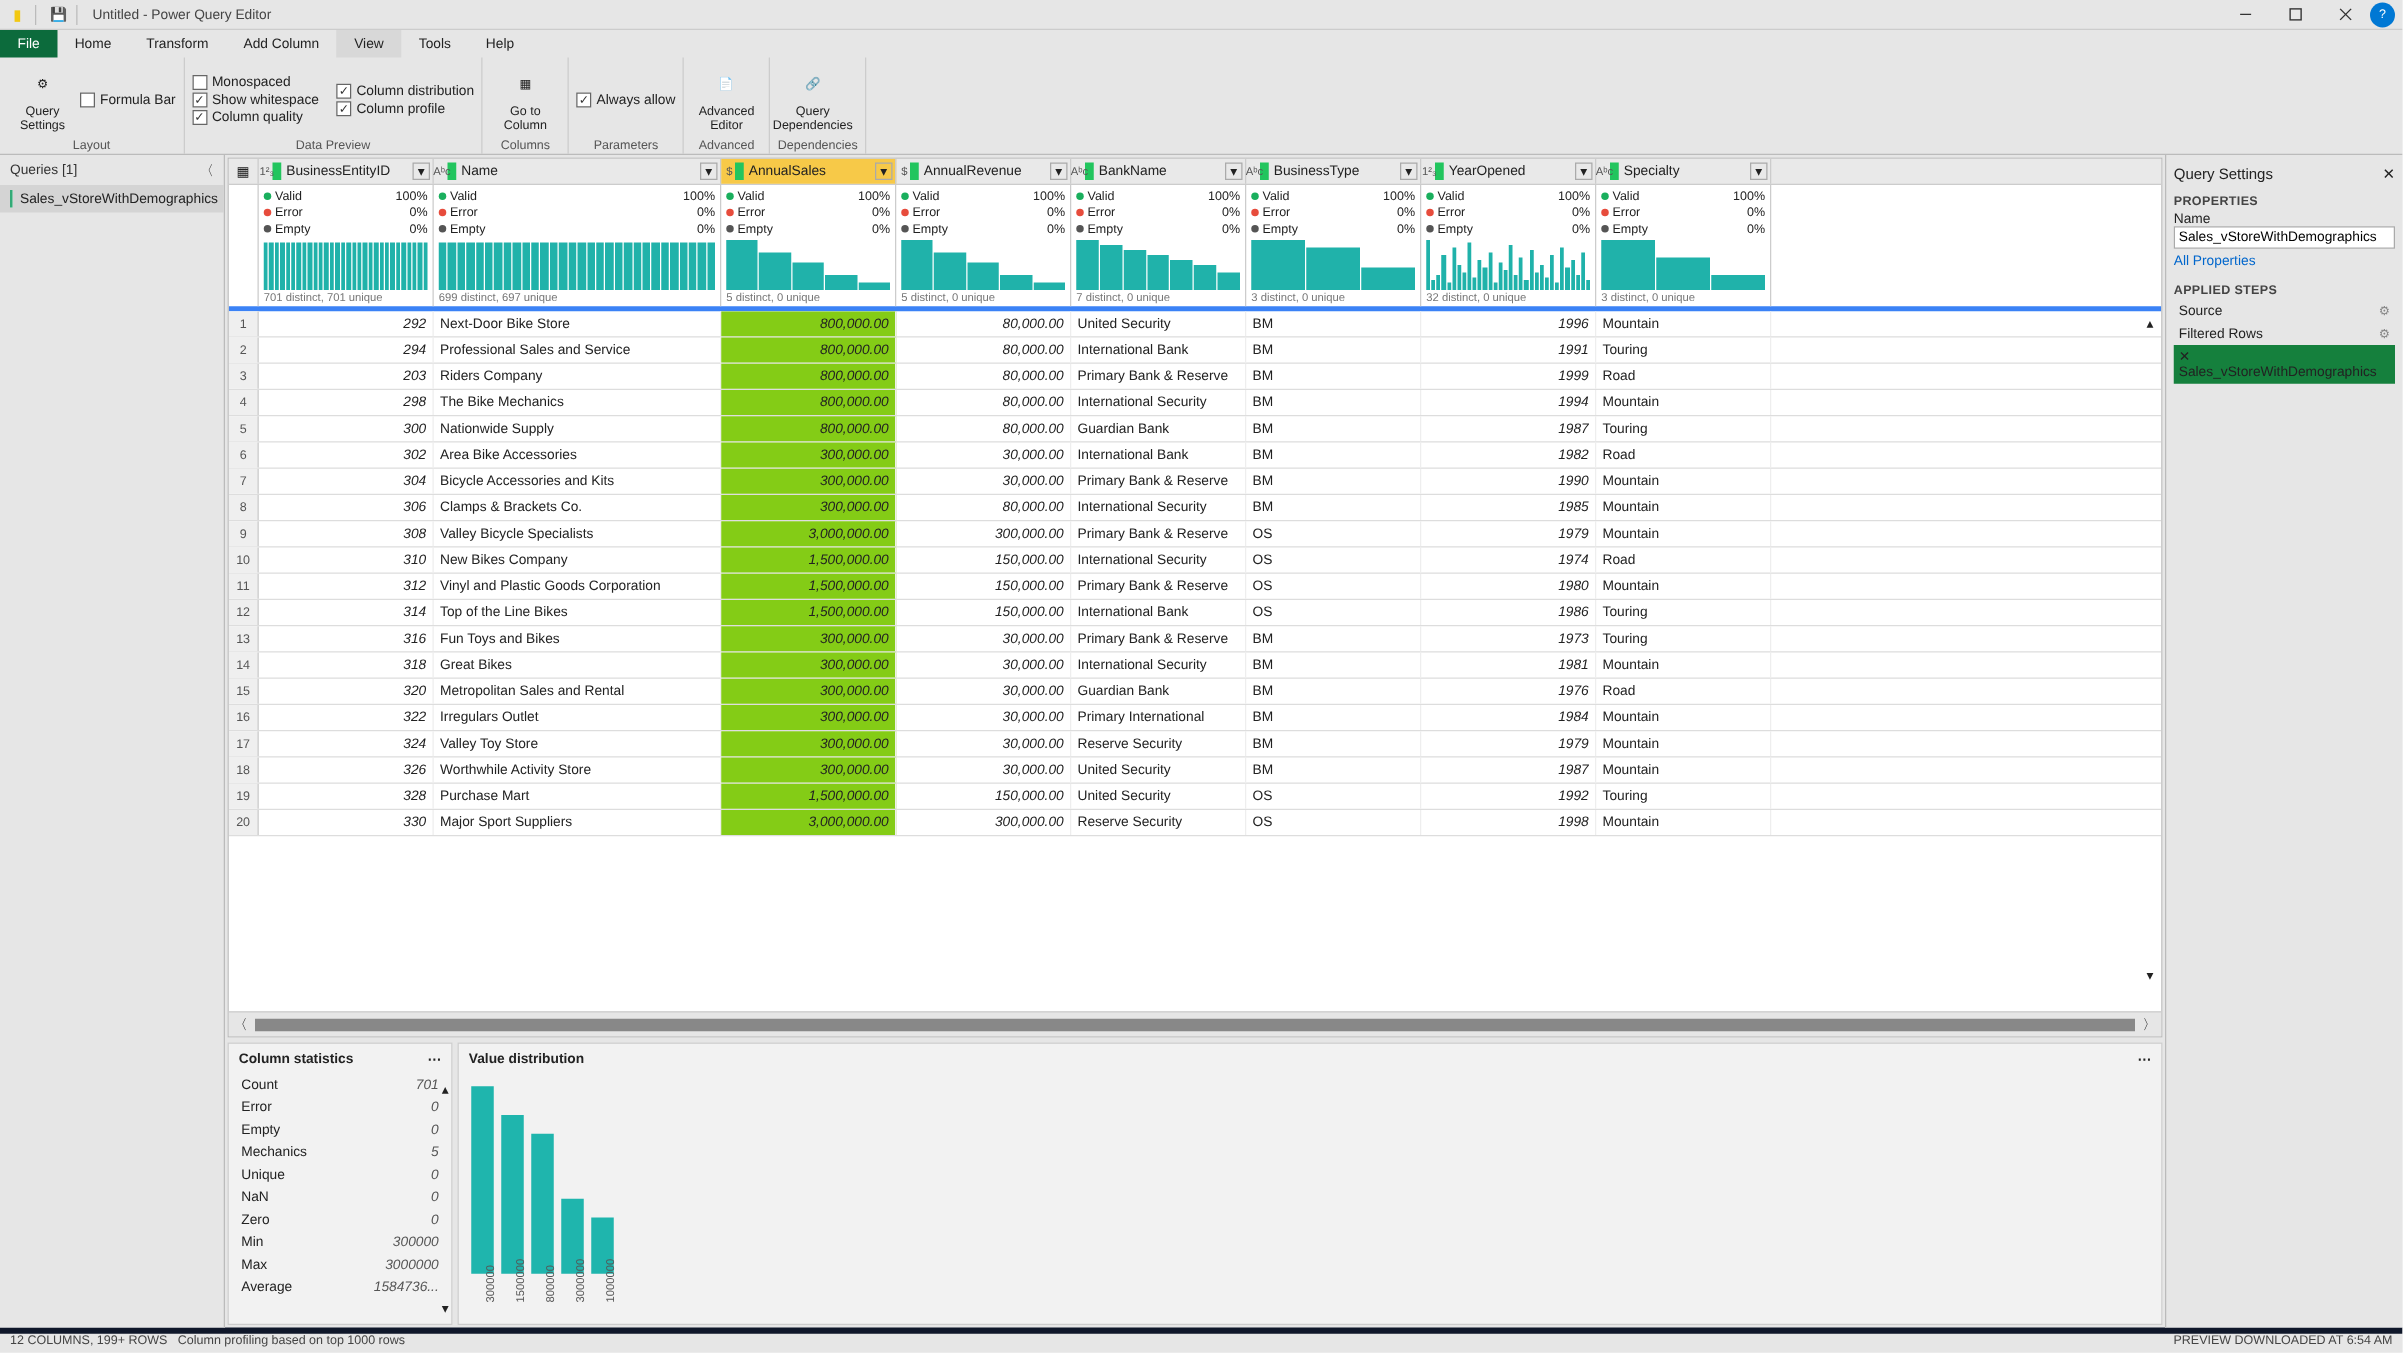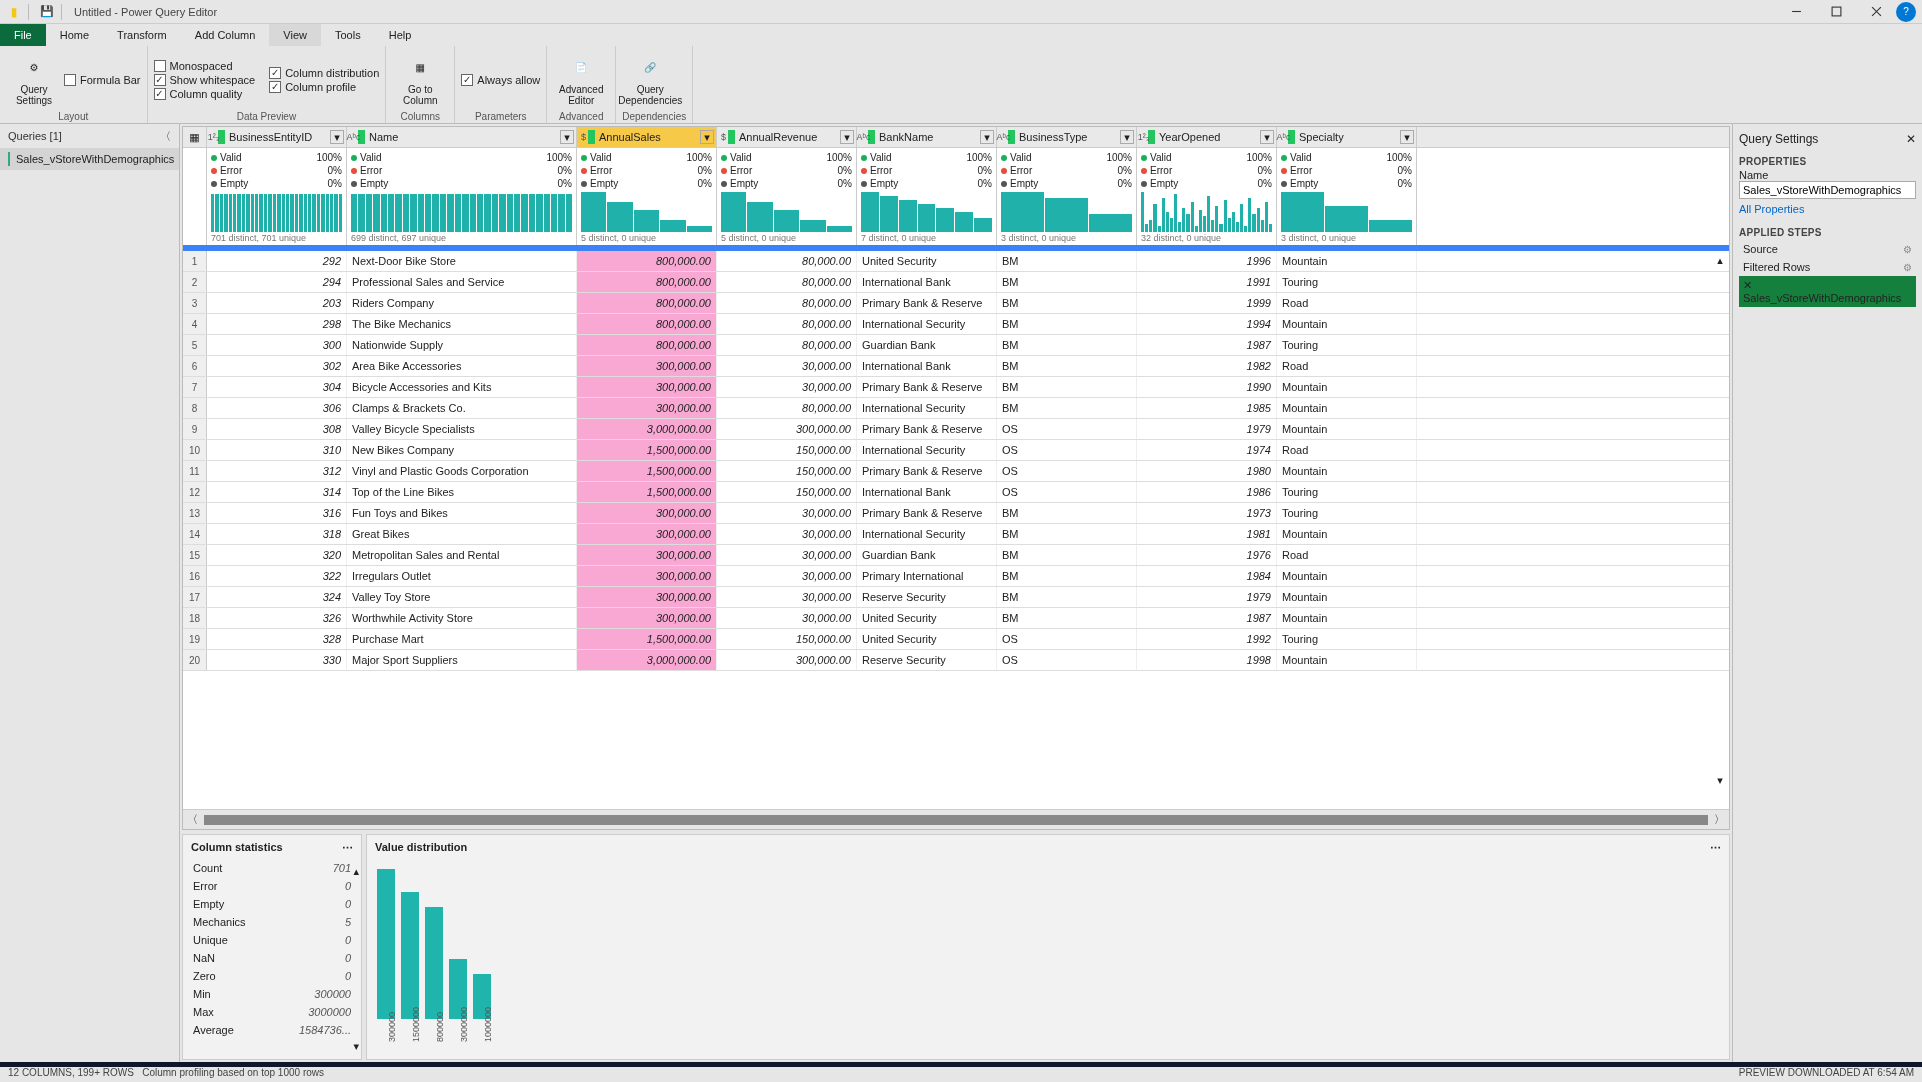--- a/index.html
+++ b/index.html
@@ -48,37 +48,37 @@
 
 
 .colheaders { display:flex; background:#e9e9e9; border-bottom:1px solid #ccc; }
 .rownumhdr { width:24px; border-right:1px solid #ccc; display:flex; align-items:center; justify-content:center; }
 .colhdr { border-right:1px solid #ccc; display:flex; align-items:center; padding:2px 4px; position:relative; cursor:pointer; font-size:11px; height:20px; }
 .colhdr.sel { background:#f7c948; }
 .colhdr .typeic { width:14px; height:14px; margin-right:4px; display:flex; align-items:center; justify-content:center; font-size:9px; color:#555; border-right:7px solid #22c55e; padding-right:2px; }
 .colhdr .dd { position:absolute; right:2px; width:14px; height:14px; border:1px solid #aaa; display:flex; align-items:center; justify-content:center; }
 
 
-.profiles { display:flex; border-bottom:6px solid #3b82f6; }
+.profiles { display:flex; border-bottom:4px solid #3b82f6; }
 .profiles .rownumhdr { border-right:1px solid #ccc; }
 .profcell { border-right:1px solid #ccc; padding:3px 4px 2px; font-size:10px; display:flex; flex-direction:column; }
 .profcell .qrow { display:flex; justify-content:space-between; line-height:1.3; }
 .profcell .dot { width:6px; height:6px; border-radius:50%; display:inline-block; margin-right:3px; }
 .profcell .dot.g{background:#1aaf5d;} .profcell .dot.r{background:#e74c3c;} .profcell .dot.k{background:#555;}
 .profcell .chart { height:40px; display:flex; align-items:flex-end; gap:1px; margin-top:2px; }
 .profcell .chart .bar { flex:1; background:#20b2aa; min-width:2px; }
 .profcell .distinct { font-size:9px; color:#777; margin-top:1px; }
 
 
 .datarows { flex:1; overflow:hidden; position:relative; }
 .row { display:flex; border-bottom:1px solid #ddd; height:21px; }
 .row .rownum { width:24px; border-right:1px solid #ccc; background:#efefef; display:flex; align-items:center; justify-content:center; font-size:10px; color:#555; }
 .row .cell { border-right:1px solid #eee; padding:0 5px; display:flex; align-items:center; overflow:hidden; white-space:nowrap; }
 .row .cell.num { justify-content:flex-end; font-style:italic; }
-.row .cell.selcol { background:#f9a8d4; }
+.row .cell.selcol { background:#84cc16; }
 
 .hscroll { height:20px; background:#e6e6e6; display:flex; align-items:center; justify-content:space-between; padding:0 4px; border-top:1px solid #ccc; }
 .vscroll-arrows { position:absolute; right:2px; width:14px; }
 .varr { width:14px; height:14px; display:flex; align-items:center; justify-content:center; cursor:pointer; }
 
 
 .bottom { height:230px; display:flex; gap:4px; padding:2px; }
 .panel { background:#f2f2f2; border:1px solid #ccc; display:flex; flex-direction:column; }
 .panel .phdr { height:24px; display:flex; align-items:center; justify-content:space-between; padding:0 8px; font-weight:600; font-size:11px; }
 .panel.stats { width:180px; }

